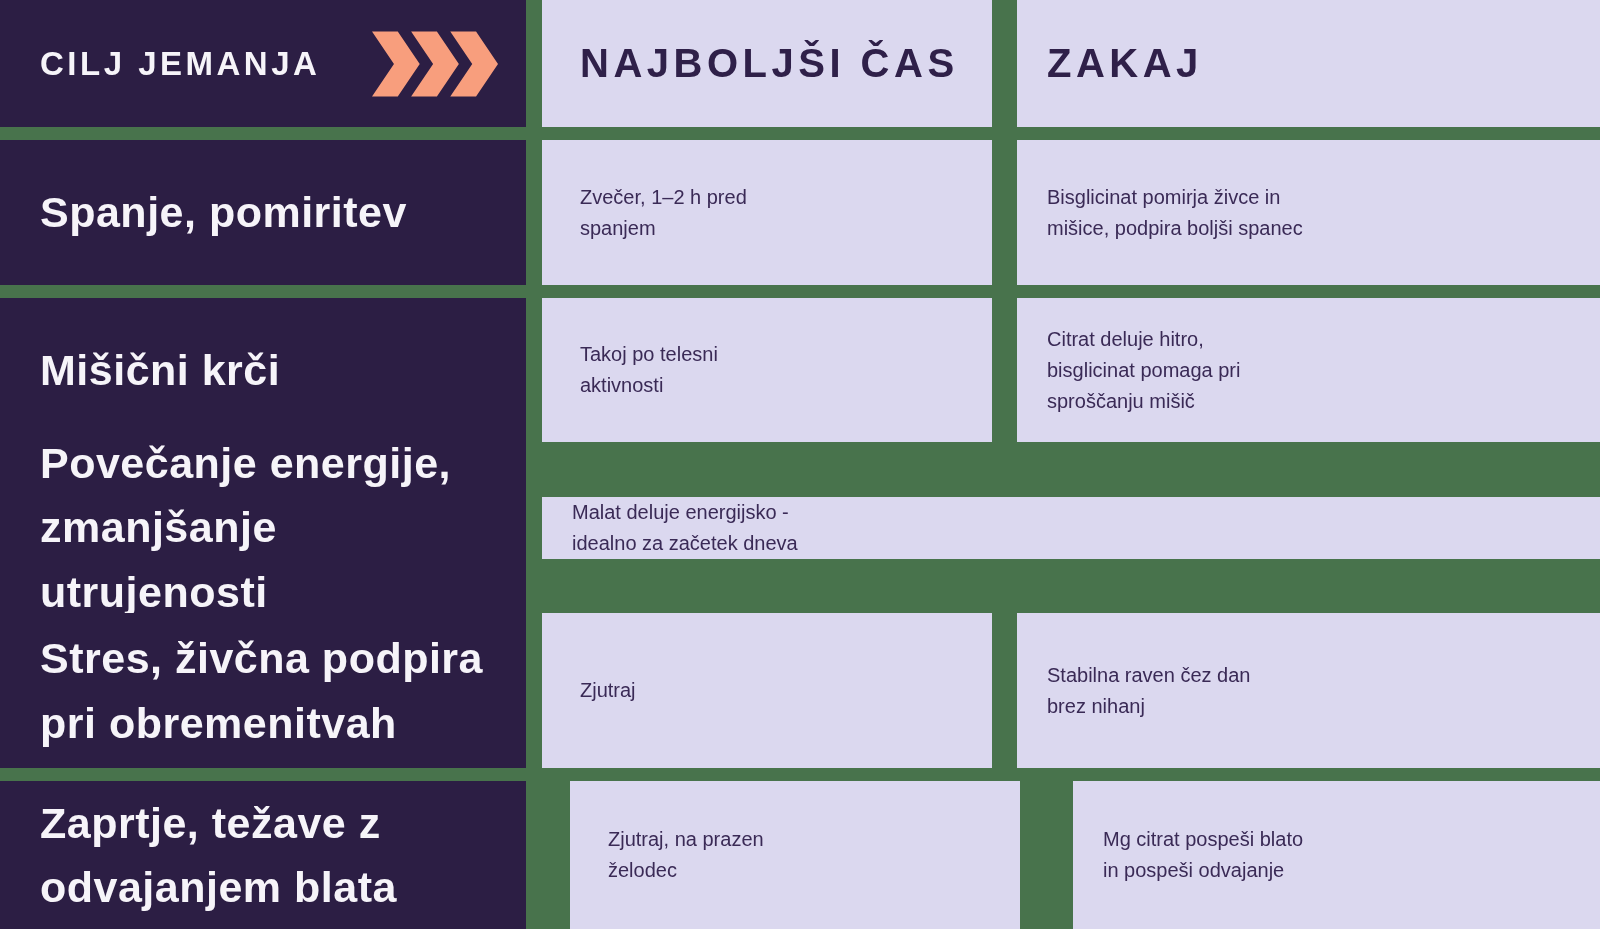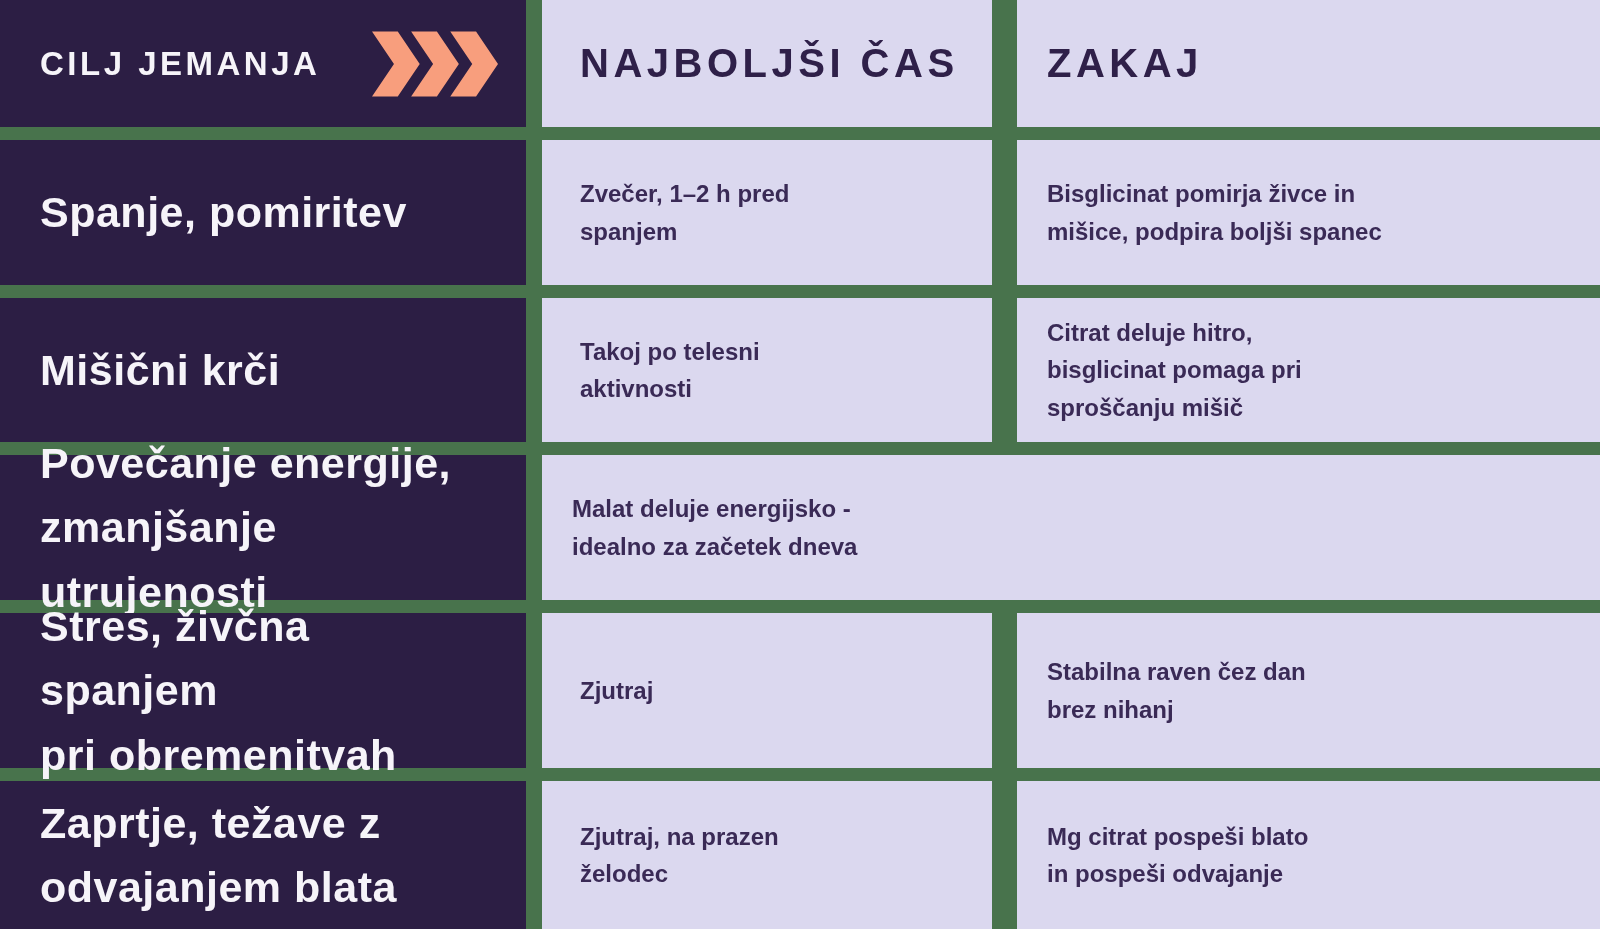--- a/index.html
+++ b/index.html
@@ -37,23 +37,23 @@
     background: #dbd8ef;
     padding: 0 4px 0 30px;
   }
 
   .header-row { height: 127px; }
   .header-row .cell-goal { justify-content: space-between; }
 
   
   .body-row:nth-child(2) { height: 145px; }
   .body-row:nth-child(3) { height: 144px; }
-  .body-row:nth-child(4) { height: 145px; }
+  .body-row:nth-child(4) { height: 145px; align-items: center; }
   .body-row:nth-child(5) { height: 155px; }
-  .body-row:nth-child(6) { flex: 1 1 auto; }
+  .body-row:nth-child(6) { flex: 1 1 auto; gap: 28px; }
 
   .goal-header-text {
     color: #f6f4f9;
     font-size: 33px;
     font-weight: 700;
     letter-spacing: 3.5px;
     white-space: nowrap;
   }
   .col-header-text {
     color: #2f2049;
@@ -65,22 +65,22 @@
   .goal-text {
     color: #f6f4f9;
     font-size: 43px;
     font-weight: 700;
     letter-spacing: 0.5px;
     line-height: 1.5;
     white-space: pre-line;
   }
   .body-text {
     color: #3a2a56;
-    font-size: 24px;
-    font-weight: 700;
+    font-size: 20px;
+    font-weight: 400;
     line-height: 1.55;
     white-space: pre-line;
   }
   .chevrons { flex: 0 0 auto; display: block; }
 </style>
 </head>
 <body>
 
 <div class="canvas table" id="table">
 
@@ -136,21 +136,21 @@
 zmanjšanje utrujenosti</span>
     </div>
     <div class="cell cell-why">
       <span class="body-text">Malat deluje energijsko -
 idealno za začetek dneva</span>
     </div>
   </div>
 
   <div class="row body-row">
     <div class="cell cell-goal">
-      <span class="goal-text">Stres, živčna spanjem
+      <span class="goal-text">Stres, živčna podpira
 pri obremenitvah</span>
     </div>
     <div class="cell cell-time">
       <span class="body-text">Zjutraj</span>
     </div>
     <div class="cell cell-why">
       <span class="body-text">Stabilna raven čez dan
 brez nihanj</span>
     </div>
   </div>

